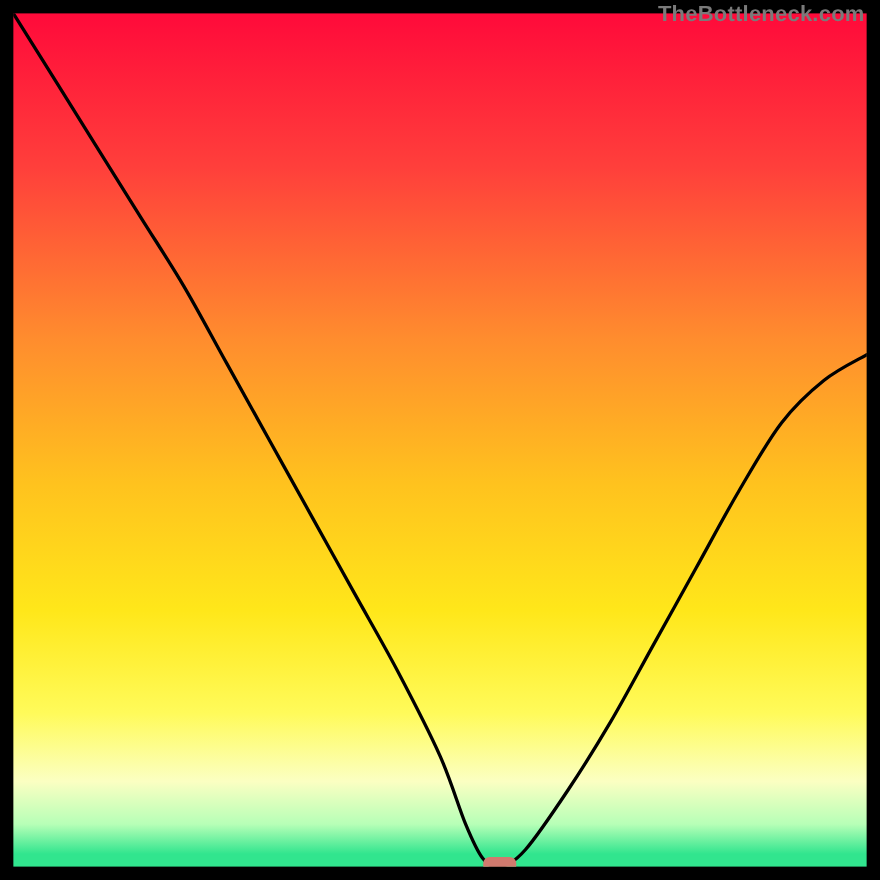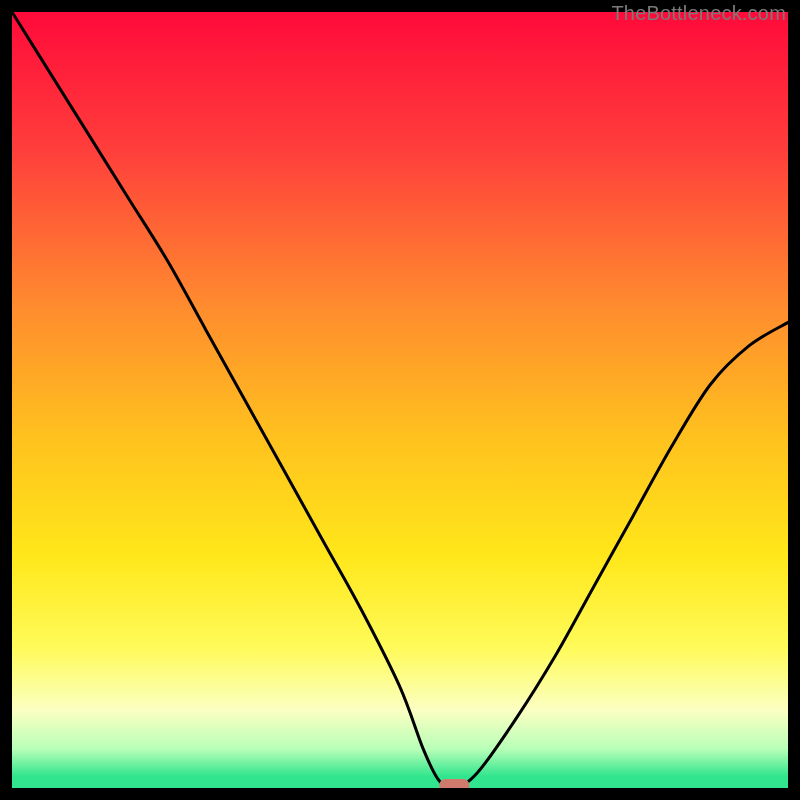--- a/index.html
+++ b/index.html
@@ -25,21 +25,21 @@
     top: 0px;
     width: 776px;
     height: 776px;
   }
   .watermark {
     position: absolute;
     top: 2px;
     right: 14px;
     color: #7a7a7a;
     font-size: 20px;
-    font-weight: 400;
+    font-weight: 700;
     letter-spacing: 0.2px;
     z-index: 10;
   }
   svg {
     display: block;
   }
 </style>
 </head>
 <body>
 

